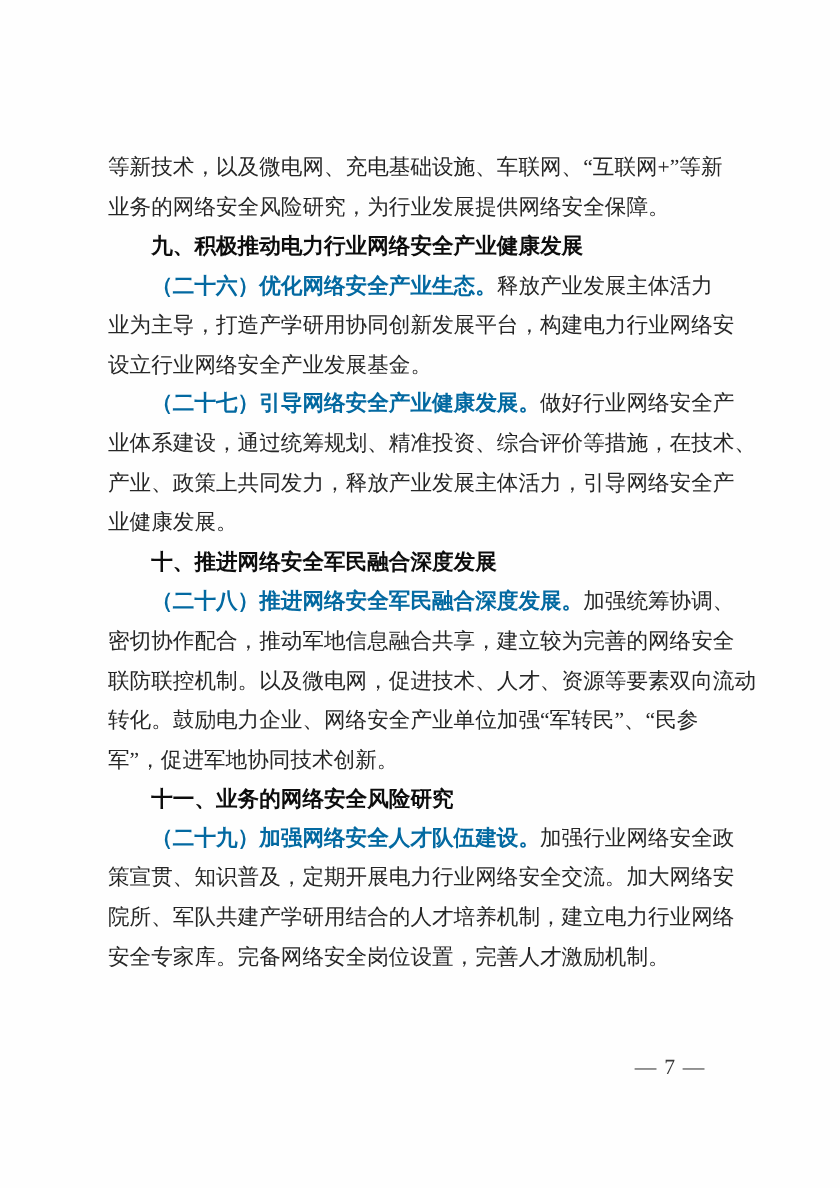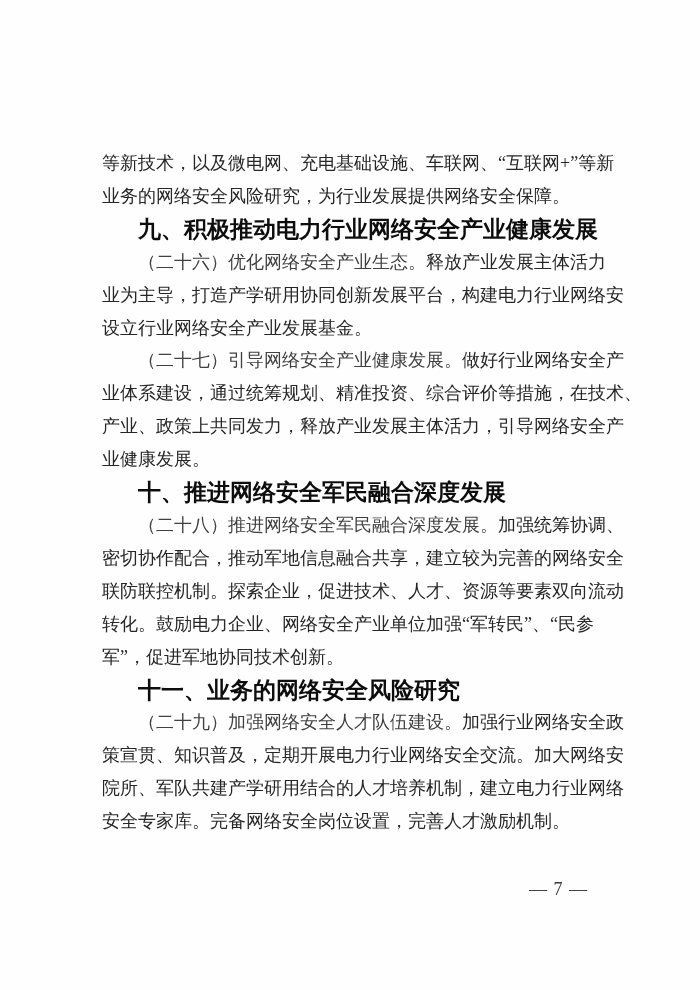--- a/index.html
+++ b/index.html
@@ -10,43 +10,42 @@
   .page {
     position: relative;
     width: 700px;
     height: 990px;
     background: #fefefe;
     overflow: hidden;
   }
   .content {
     position: absolute;
     top: 123px;
-    left: 102px;
+    left: 90px;
     width: 530px;
-    margin-top: 24px;
   }
   .line {
     font-family: "Liberation Serif", "DejaVu Serif", serif;
     font-size: 18px;
     line-height: 32.9px;
     color: #262626;
     white-space: nowrap;
   }
   .line.indent {
     padding-left: 36px;
   }
   .line.heading {
     font-family: "Liberation Sans", "DejaVu Sans", sans-serif;
     font-weight: 700;
-    font-size: 23px;
+    font-size: 18px;
     color: #0d0d0d;
   }
   .lead {
-    font-weight: 400;
-    color: #404040;
+    font-weight: 700;
+    color: #0369a1;
   }
   .footer {
     position: absolute;
     top: 879px;
     right: 112px;
     font-family: "Liberation Serif", "DejaVu Serif", serif;
     font-size: 18px;
     color: #3a3a3a;
     letter-spacing: 1px;
   }
@@ -62,21 +61,21 @@
       <div class="line body indent"><span class="lead">（二十六）优化网络安全产业生态。</span><span>释放产业发展主体活力</span></div>
       <div class="line body"><span>业为主导，打造产学研用协同创新发展平台，构建电力行业网络安</span></div>
       <div class="line body"><span>设立行业网络安全产业发展基金。</span></div>
       <div class="line body indent"><span class="lead">（二十七）引导网络安全产业健康发展。</span><span>做好行业网络安全产</span></div>
       <div class="line body"><span>业体系建设，通过统筹规划、精准投资、综合评价等措施，在技术、</span></div>
       <div class="line body"><span>产业、政策上共同发力，释放产业发展主体活力，引导网络安全产</span></div>
       <div class="line body"><span>业健康发展。</span></div>
       <div class="line heading indent"><span>十、推进网络安全军民融合深度发展</span></div>
       <div class="line body indent"><span class="lead">（二十八）推进网络安全军民融合深度发展。</span><span>加强统筹协调、</span></div>
       <div class="line body"><span>密切协作配合，推动军地信息融合共享，建立较为完善的网络安全</span></div>
-      <div class="line body"><span>联防联控机制。探索企业，促进技术、人才、资源等要素双向流动</span></div>
+      <div class="line body"><span>联防联控机制。以及微电网，促进技术、人才、资源等要素双向流动</span></div>
       <div class="line body"><span>转化。鼓励电力企业、网络安全产业单位加强“军转民”、“民参</span></div>
       <div class="line body"><span>军”，促进军地协同技术创新。</span></div>
       <div class="line heading indent"><span>十一、业务的网络安全风险研究</span></div>
       <div class="line body indent"><span class="lead">（二十九）加强网络安全人才队伍建设。</span><span>加强行业网络安全政</span></div>
       <div class="line body"><span>策宣贯、知识普及，定期开展电力行业网络安全交流。加大网络安</span></div>
       <div class="line body"><span>院所、军队共建产学研用结合的人才培养机制，建立电力行业网络</span></div>
       <div class="line body"><span>安全专家库。完备网络安全岗位设置，完善人才激励机制。</span></div>
     </div>
   <div class="footer">
     <span>— 7 —</span>

